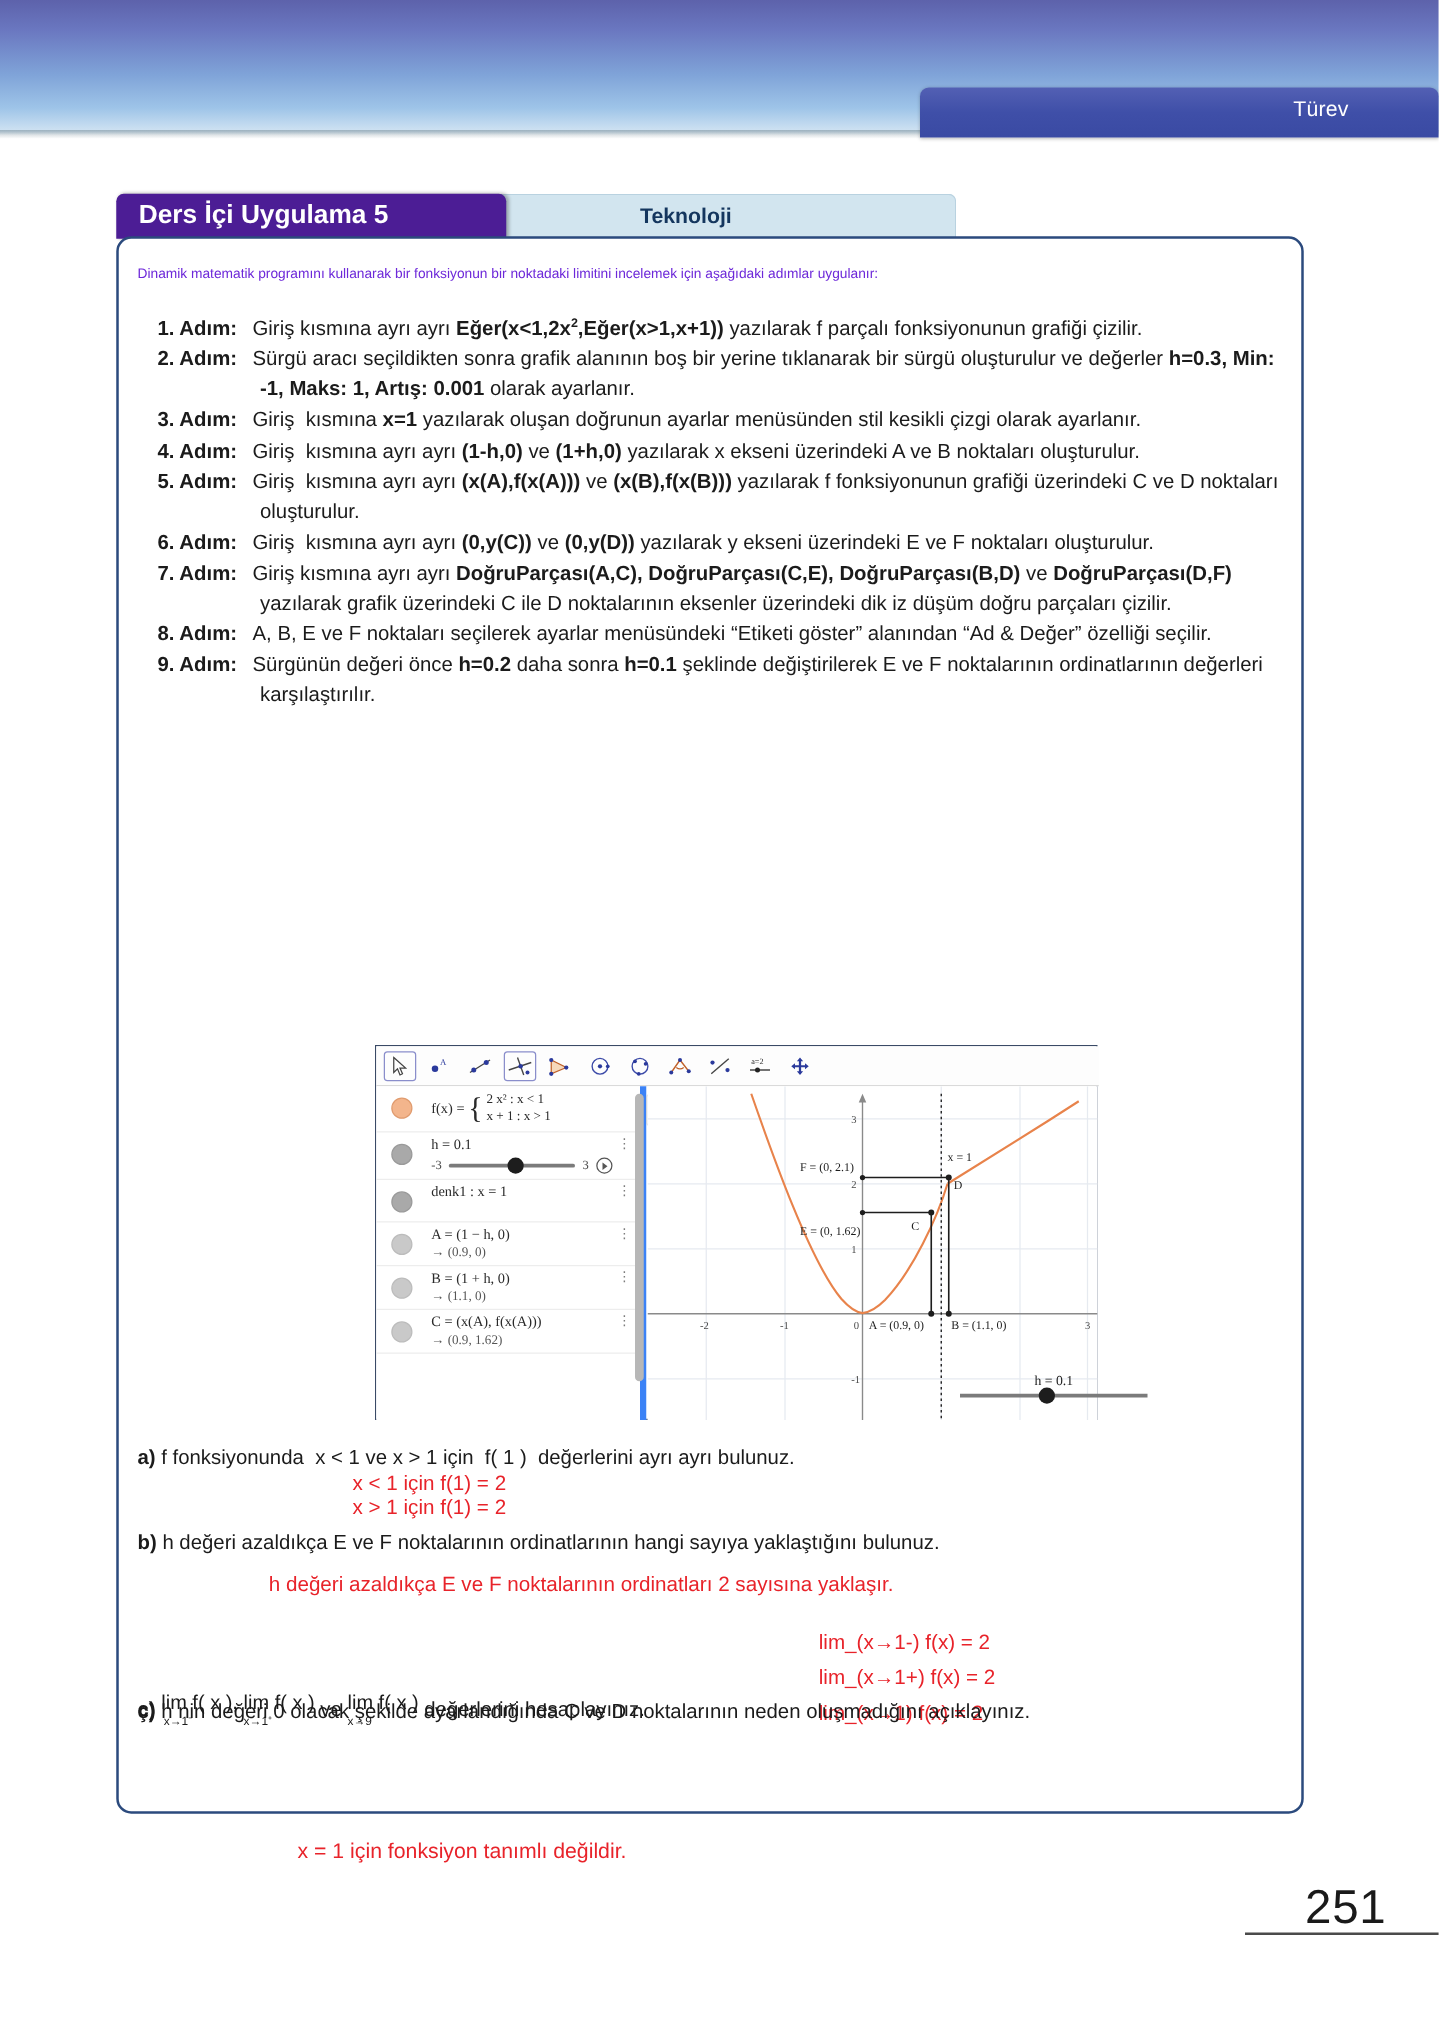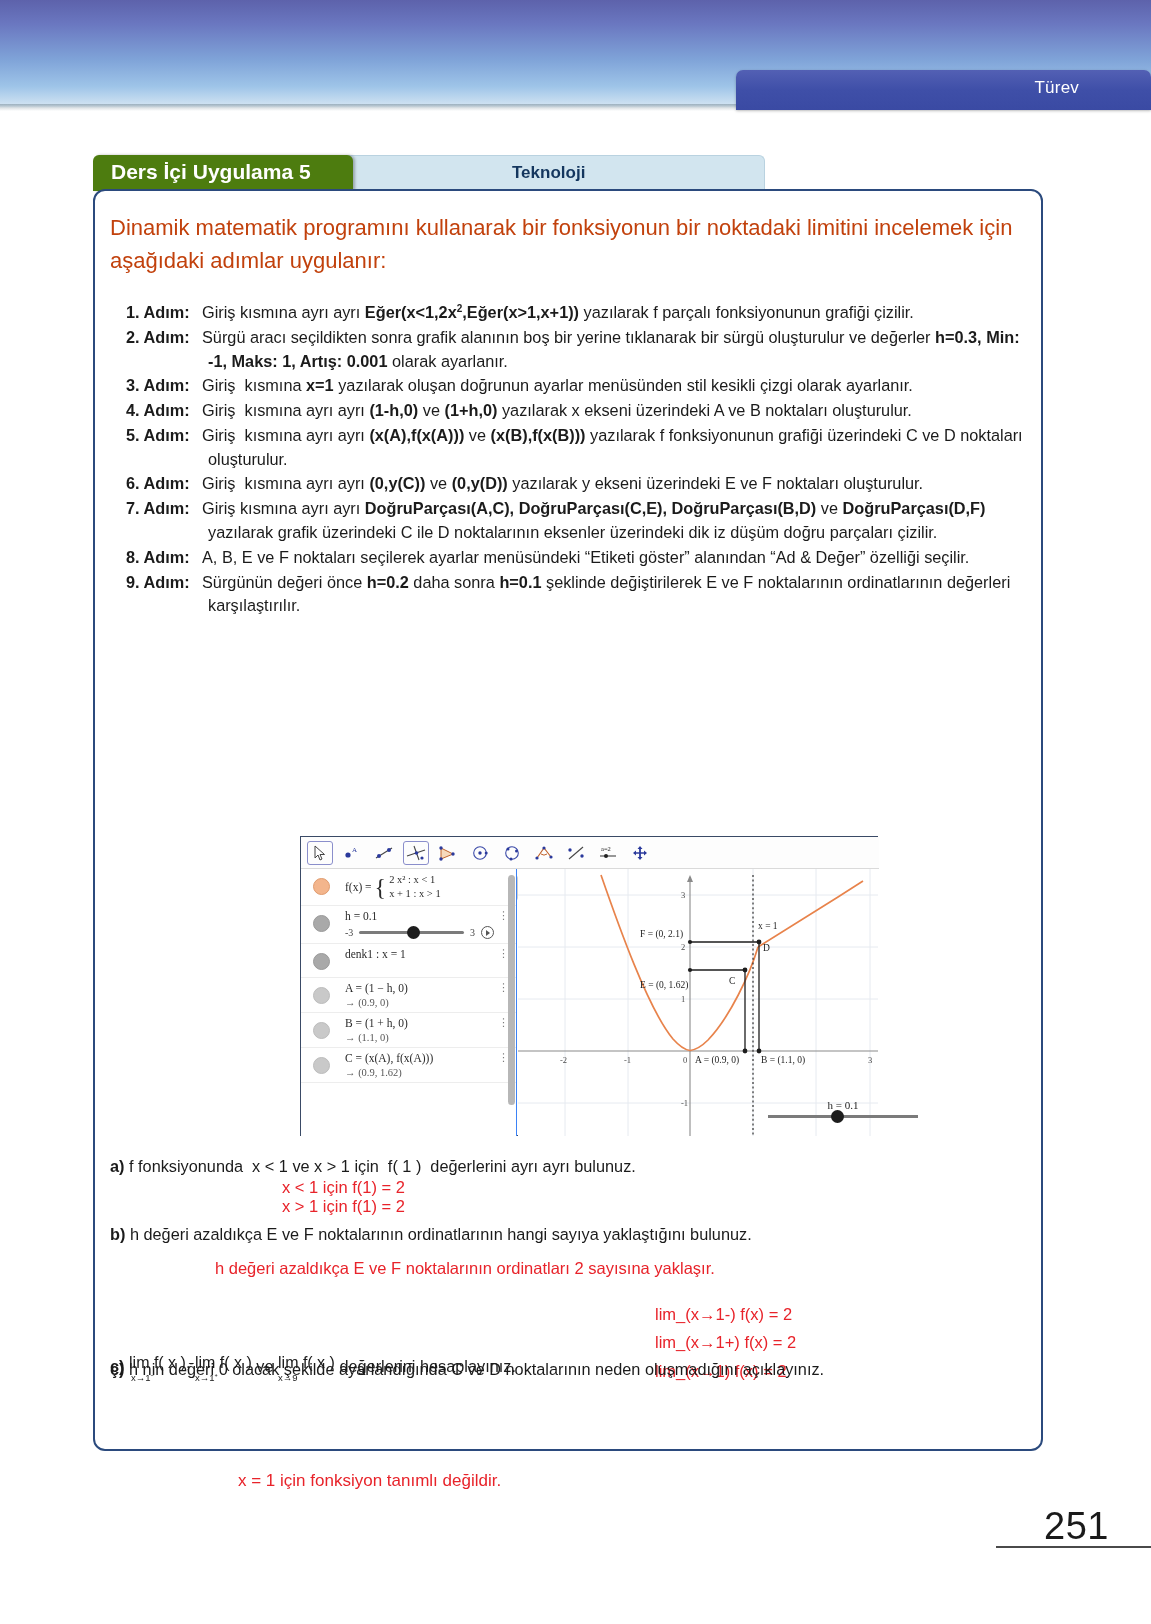--- a/index.html
+++ b/index.html
@@ -47,33 +47,33 @@
     background:#d2e5ef;
     border-radius: 6px 6px 0 0;
     border:1px solid #b9d2e0;
     border-bottom:none;
   }
   #tab-secondary .label {
     position:absolute; left:236px; top:7px;
     font-size:17px; font-weight:bold; color:#14365e;
   }
   #tab-primary {
-    position:absolute; left:0; top:0; width:260px; height:36px;
-    background:#4d7c0f;
+    position:absolute; left:0; top:0; width:312px; height:36px;
+    background:#4c1d95;
     border-radius: 6px 6px 0 0;
     box-shadow: 2px 0 3px rgba(0,0,0,.28);
   }
   #tab-primary .label {
     position:absolute; left:18px; top:5px;
     font-size:21px; font-weight:bold; color:#ffffff;
   }
 
   
   .content { position:absolute; left:15px; top:20px; width:918px; }
-  .intro { font-size:22px; color:#c2410c; line-height:1.5; margin:0 0 0 0; }
+  .intro { font-size:11px; color:#6d28d9; line-height:1.5; margin:0 0 0 0; }
 
   ol.steps { list-style:none; margin:24px 0 0 16px; padding:0; }
   ol.steps li {
     font-size:16.3px; color:#1b1b1b; line-height:1.46;
     padding-left:82px; text-indent:-82px; margin-bottom:1px;
   }
   ol.steps li .lead { font-weight:bold; display:inline-block; width:76px; text-indent:0; }
   .b { font-weight:bold; }
   sup { font-size:10px; vertical-align: super; }
 
@@ -85,21 +85,21 @@
   #ggb-toolbar {
     position:absolute; left:0; top:0; width:578px; height:32px;
     background:#fdfdfd; border-bottom:1px solid #dadada;
     display:flex; align-items:center; padding-left:6px; gap:6px;
   }
   .tb-icon { width:26px; height:24px; display:flex; align-items:center; justify-content:center; }
   .tb-icon.sel { border:1.5px solid #8a8ecb; border-radius:3px; }
 
   #ggb-algebra {
     position:absolute; left:0; top:32px; width:216px; height:267px;
-    background:#ffffff; border-right:1px solid #3b82f6;
+    background:#ffffff; border-right:5px solid #3b82f6;
     font-family:"Liberation Serif", serif;
   }
   .ag-row {
     position:relative; border-bottom:1px solid #ededed;
     padding:4px 22px 4px 44px; min-height:34px;
   }
   .ag-dot {
     position:absolute; left:12px; top:9px; width:17px; height:17px;
     border-radius:50%; background:#a9a9a9; border:1px solid #9a9a9a;
   }

